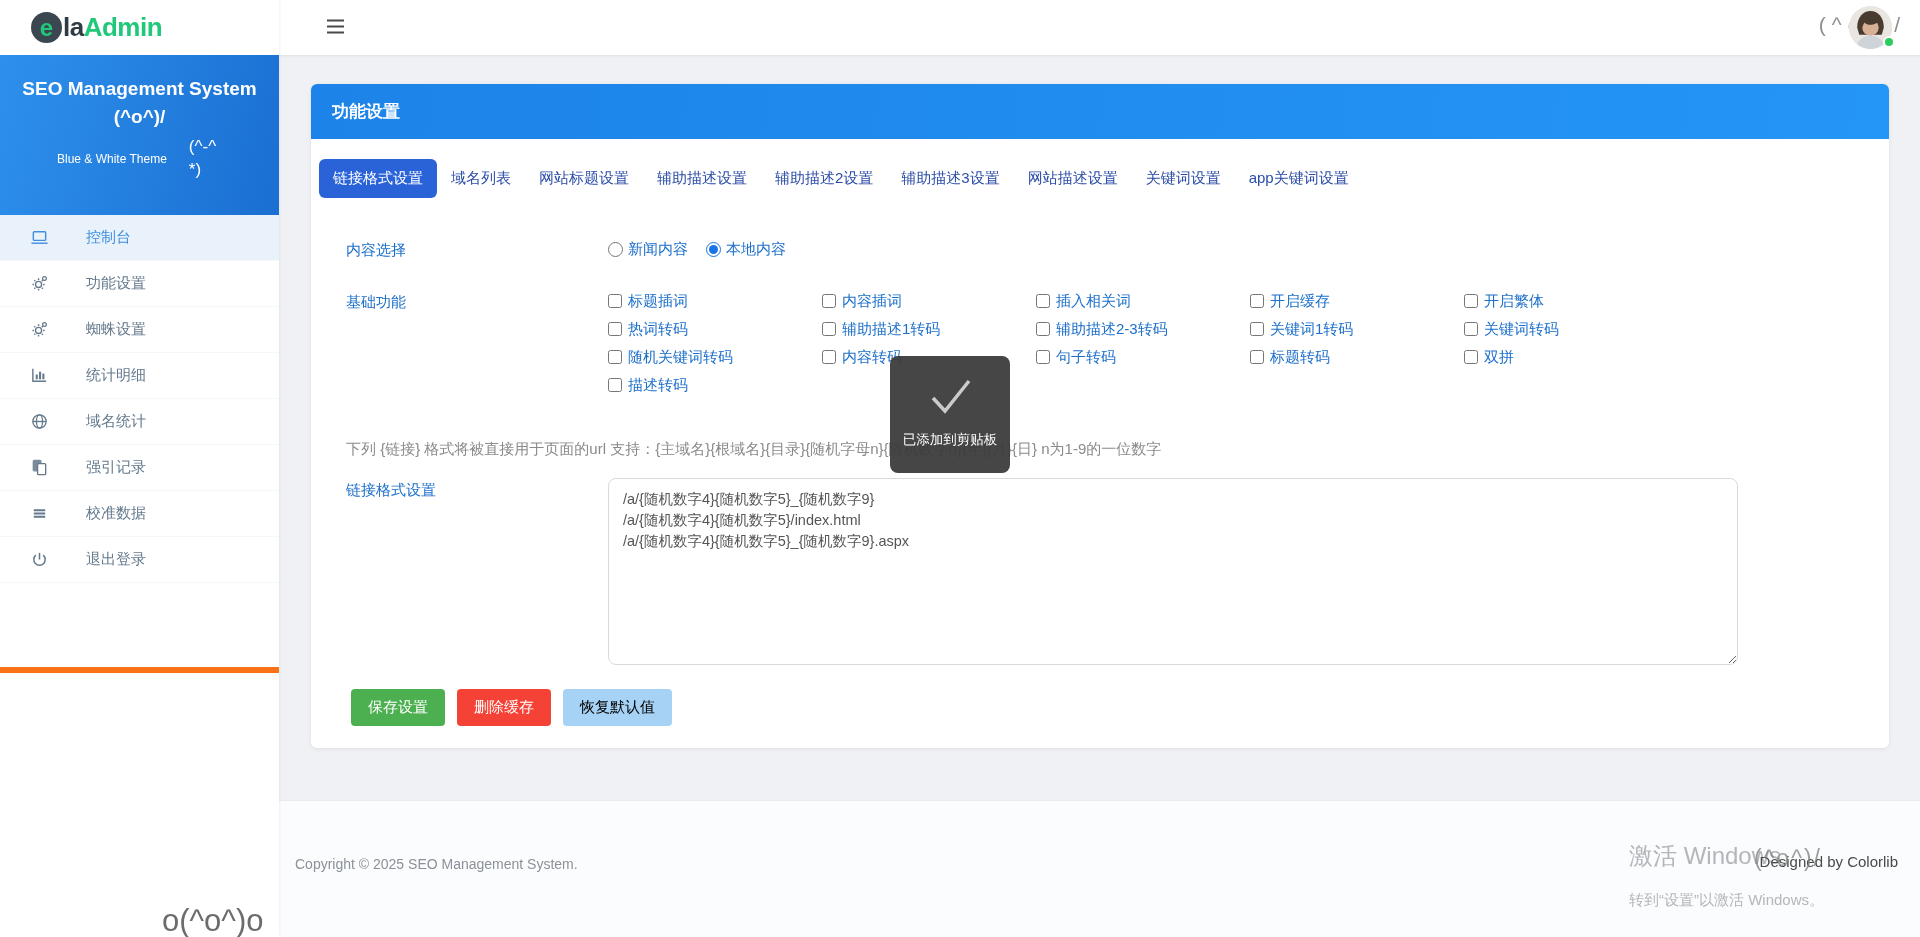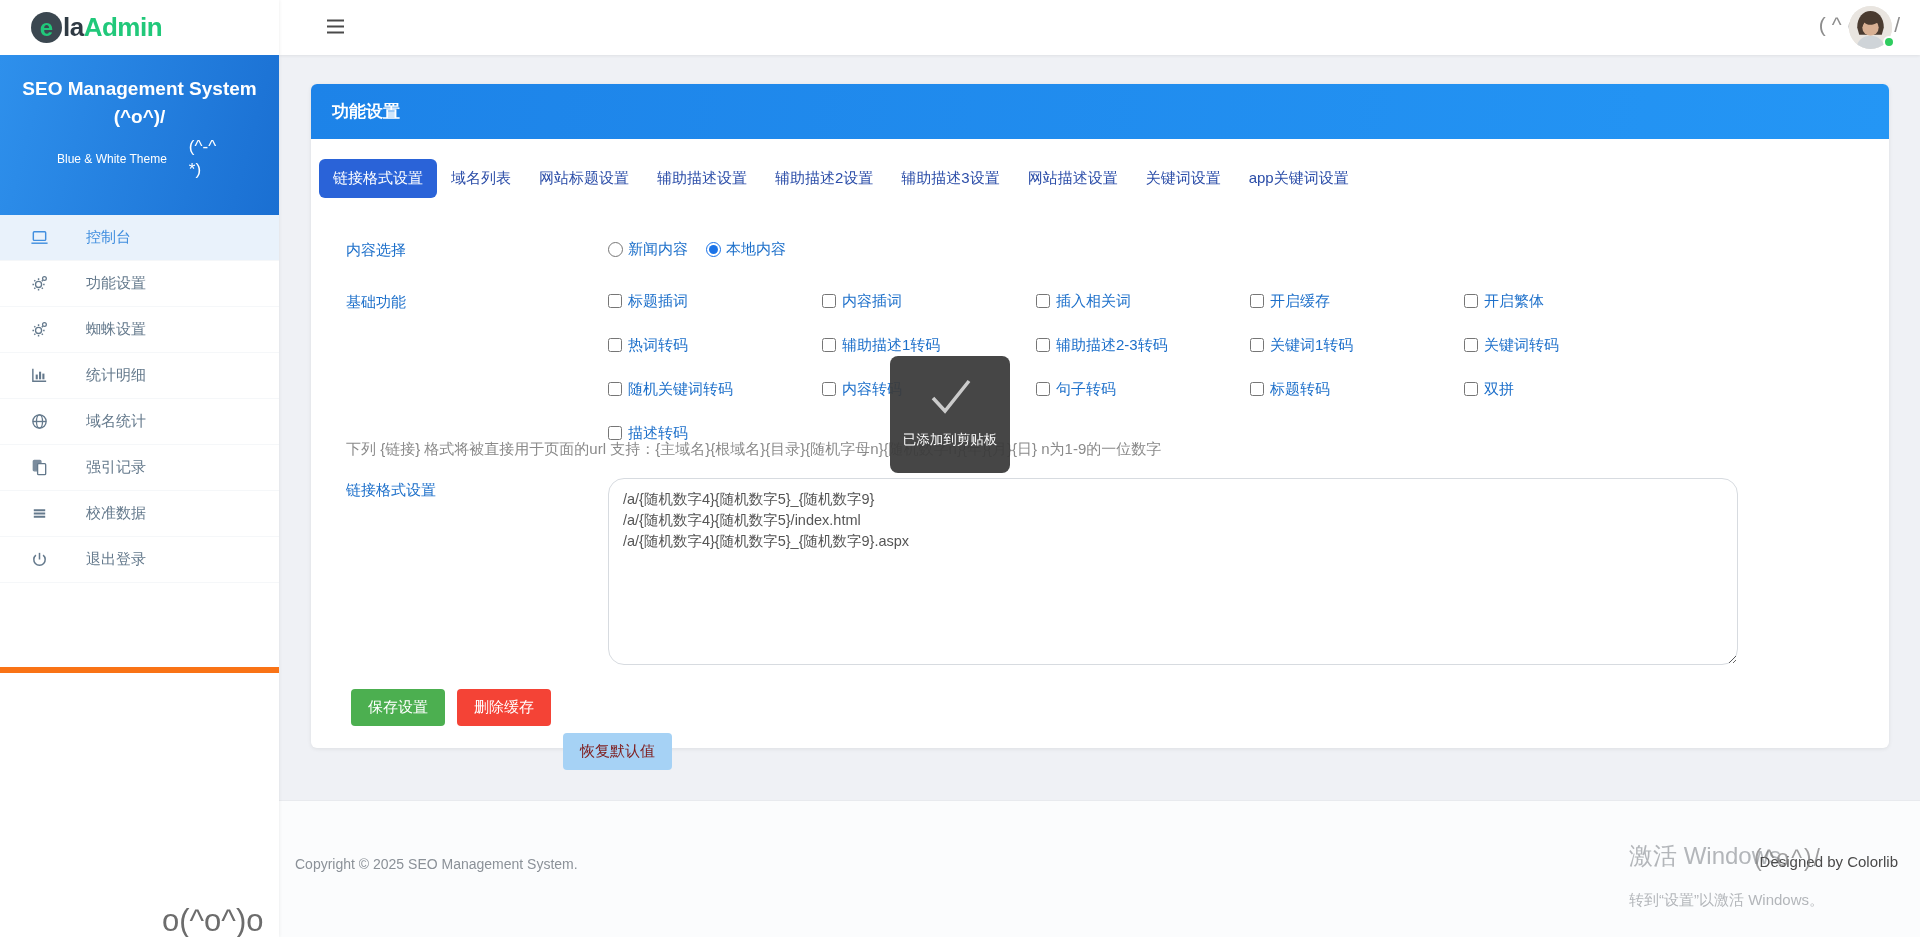--- a/index.html
+++ b/index.html
@@ -56,34 +56,34 @@
     display:flex; align-items:center; padding-left:21px; }
   .tabs { display:flex; align-items:center; margin:20px 0 0 8px; }
   .tab { font-size:15px; color:#2b4da8; padding:10px 14px; cursor:pointer; white-space:nowrap; }
   .tab.active { background:#2a63d8; color:#fff; border-radius:6px; }
 
   .flabel { position:absolute; left:35px; font-size:15px; color:#1c6fca; }
   .radio-group { position:absolute; left:297px; top:156px; display:flex; gap:18px; }
   .radio-item { display:flex; align-items:center; gap:5px; font-size:15px; color:#1c6fca; cursor:pointer; }
   .radio-item input { width:15px; height:15px; margin:0; accent-color:#1a73e8; }
   .cb-grid { position:absolute; left:297px; top:207px; display:grid;
-    grid-template-columns:repeat(5,214px); row-gap:24px; }
+    grid-template-columns:repeat(5,214px); row-gap:8px; }
   .cb { display:flex; align-items:center; gap:6px; font-size:15px; color:#1c6fca;
     height:20px; cursor:pointer; }
   .cb input { width:14px; height:14px; margin:0; accent-color:#1a73e8; }
   .hint { position:absolute; left:35px; top:356px; font-size:15px; color:#8a8a8a; width:1330px; }
   .link-textarea { position:absolute; left:297px; top:394px; width:1130px; height:187px;
-    border:1px solid #d7dbe0; border-radius:16px; padding:10px 14px; font-size:14.5px;
+    border:1px solid #d7dbe0; border-radius:8px; padding:10px 14px; font-size:14.5px;
     line-height:1.45; color:#555; font-family:"Liberation Sans",sans-serif; resize:both; outline:none; }
   .btn-row { position:absolute; left:40px; top:605px; display:flex; gap:12px;border-radius:9px; }
   .btn { height:37px; border:none; border-radius:4px; color:#fff; font-size:15px;
     padding:0 17px; font-family:inherit; cursor:pointer; }
   .btn-green { background:#4caf50; }
   .btn-red { background:#f44336; }
-  .btn-light { background:#a6d2f5; color:#7f1d1d;margin-top:44px; }
+  .btn-light { background:#a6d2f5; color:#000000; }
 
   
   .toast { position:absolute; left:890px; top:356px; width:120px; height:117px;
     background:rgba(58,58,58,.94); border-radius:8px; z-index:10;
     display:flex; flex-direction:column; align-items:center; }
   .toast-msg { color:#fff; font-size:13.5px; margin-top:9px; white-space:nowrap; }
 
   
   .copyright { position:absolute; left:295px; top:856px; font-size:14px; color:#8b9198; z-index:5;text-align:right; }
   .designed { position:absolute; right:22px; top:853px; font-size:15px; color:#4a4a4a; z-index:5; }

